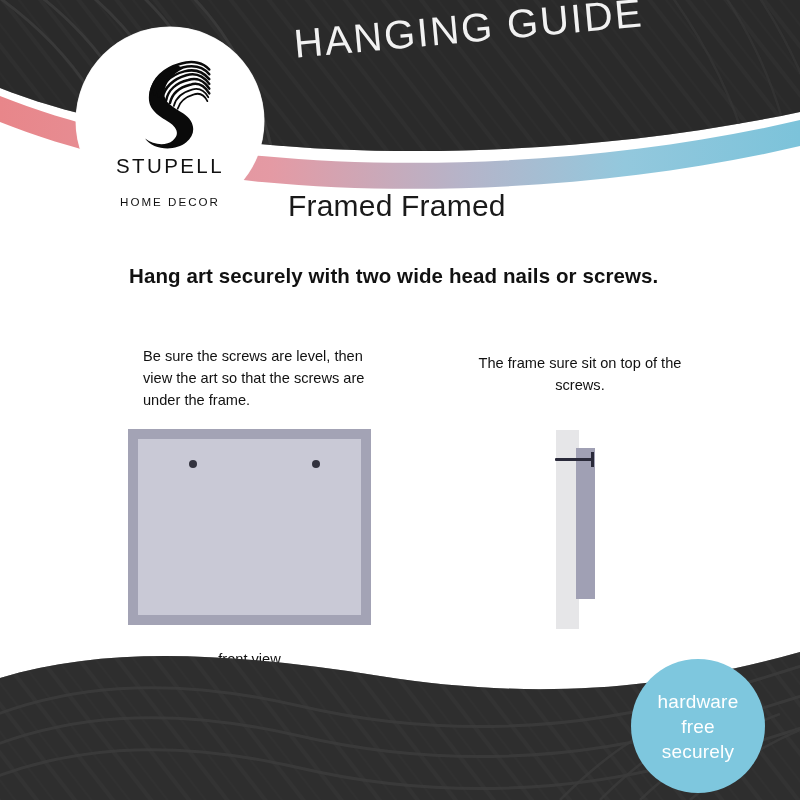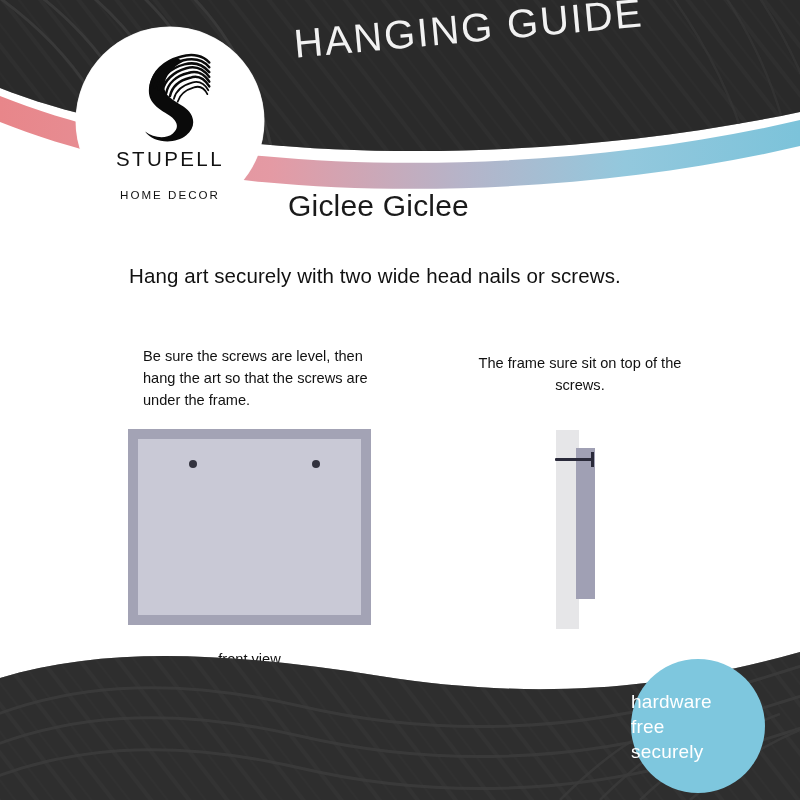--- a/index.html
+++ b/index.html
@@ -41,21 +41,21 @@
   .logo-badge {
     position: absolute;
     left: 76px; top: 27px;
     width: 188px; height: 188px;
     border-radius: 50%;
     background: #ffffff;
     box-shadow: 0 0 0 0.5px rgba(255,255,255,0.9);
     display: flex;
     flex-direction: column;
     align-items: center;
-    justify-content: flex-start;
+    justify-content: center;
     padding-top: 24px;
   }
   .logo-mark { width: 96px; height: 92px; }
   .logo-name {
     font-size: 20.5px;
     letter-spacing: 2.4px;
     color: #111111;
     font-weight: 400;
     margin-top: 4px;
   }
@@ -75,21 +75,21 @@
     color: #1a1a1a;
     font-weight: 400;
     letter-spacing: 0.2px;
     white-space: nowrap;
   }
   .lead-line {
     position: absolute;
     left: 129px; top: 264px;
     font-size: 20.5px;
     color: #111111;
-    font-weight: 400;
+    font-weight: 700;
     letter-spacing: 0.1px;
     white-space: nowrap;
   }
 
   
   .caption {
     position: absolute;
     font-size: 14.6px;
     line-height: 22px;
     color: #111111;
@@ -161,21 +161,21 @@
 
   
   .hw-badge {
     position: absolute;
     left: 631px; top: 659px;
     width: 134px; height: 134px;
     border-radius: 50%;
     background: #7ec7de;
     display: flex;
     flex-direction: column;
-    align-items: flex-start;
+    align-items: center;
     justify-content: center;
     z-index: 6;
   }
   .hw-line {
     color: #ffffff;
     font-size: 19px;
     line-height: 25px;
     font-weight: 400;
     letter-spacing: 0.2px;
   }
@@ -256,25 +256,25 @@
       </g>
       <g fill="none" stroke="#0a0a0a" stroke-width="1.8" stroke-linecap="round">
         <path d="M54,50 C56,42 62,36 73,33 C80,31 86,34 90,41"></path>
         <path d="M58,53 C60,46 65,41 75,38 C81,36 86,39 89,45"></path>
       </g>
     </svg>
     <div class="logo-name">STUPELL</div>
     <div class="logo-sub">HOME DECOR</div>
   </div>
 
-  <div class="product-type">Giclee Giclee</div>
+  <div class="product-type">Framed Framed</div>
 
   <div class="lead-line">Hang art securely with two wide head nails or screws.</div>
 
-  <div class="caption caption-left">Be sure the screws are level, then hang the art so that the screws are under the frame.</div>
+  <div class="caption caption-left">Be sure the screws are level, then view the art so that the screws are under the frame.</div>
 
   <div class="caption caption-right">The frame sure sit on top of the screws.</div>
 
   <div class="front-view">
     <div class="frame-outer">
       <div class="frame-inner">
         <span class="screw-dot left"></span>
         <span class="screw-dot right"></span>
       </div>
     </div>

